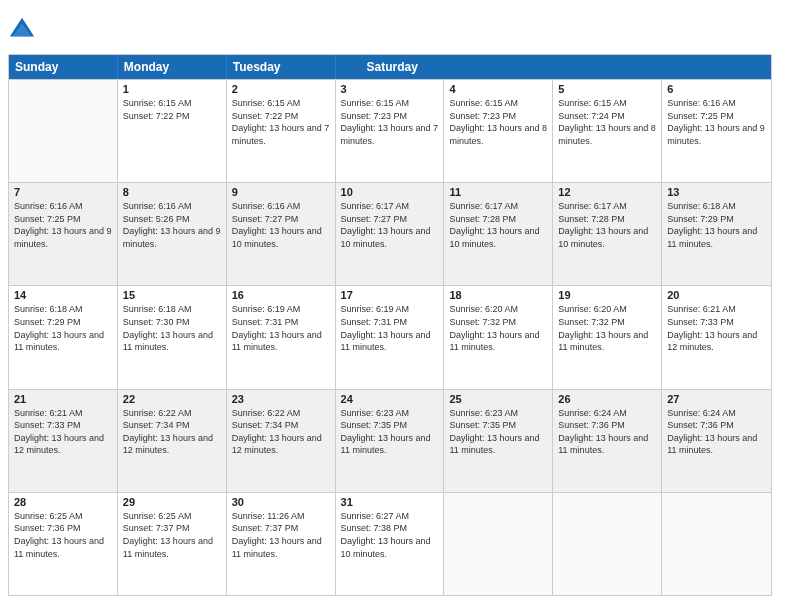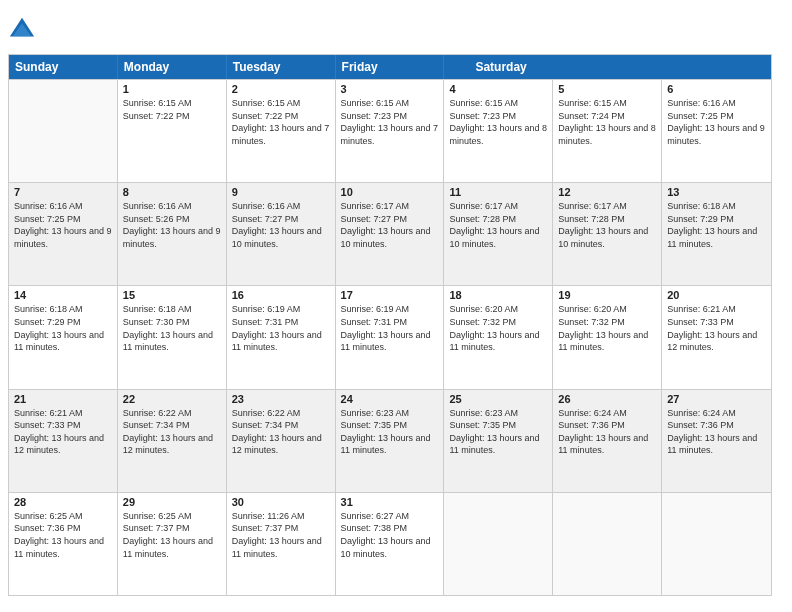--- a/index.html
+++ b/index.html
@@ -137,21 +137,20 @@
       <div class="month-title"></div>
       <div class="location"></div>
     </div>
   </div>
 
   <div class="calendar">
     <div class="cal-header" id="cal-header-row">
         <div class="cal-header-cell">Sunday</div>
         <div class="cal-header-cell">Monday</div>
         <div class="cal-header-cell">Tuesday</div>
-        <div class="cal-header-cell">Friday</div>
         <div class="cal-header-cell">Saturday</div>
       </div>
     <div class="cal-body" id="cal-body">
         <div class="cal-row">
           <div class="cal-cell empty"></div>
           <div class="cal-cell">
             <div class="day-number">1</div>
             <div class="cell-line">Sunrise: 6:15 AM</div>
             <div class="cell-line">Sunset: 7:22 PM</div>
           </div>

